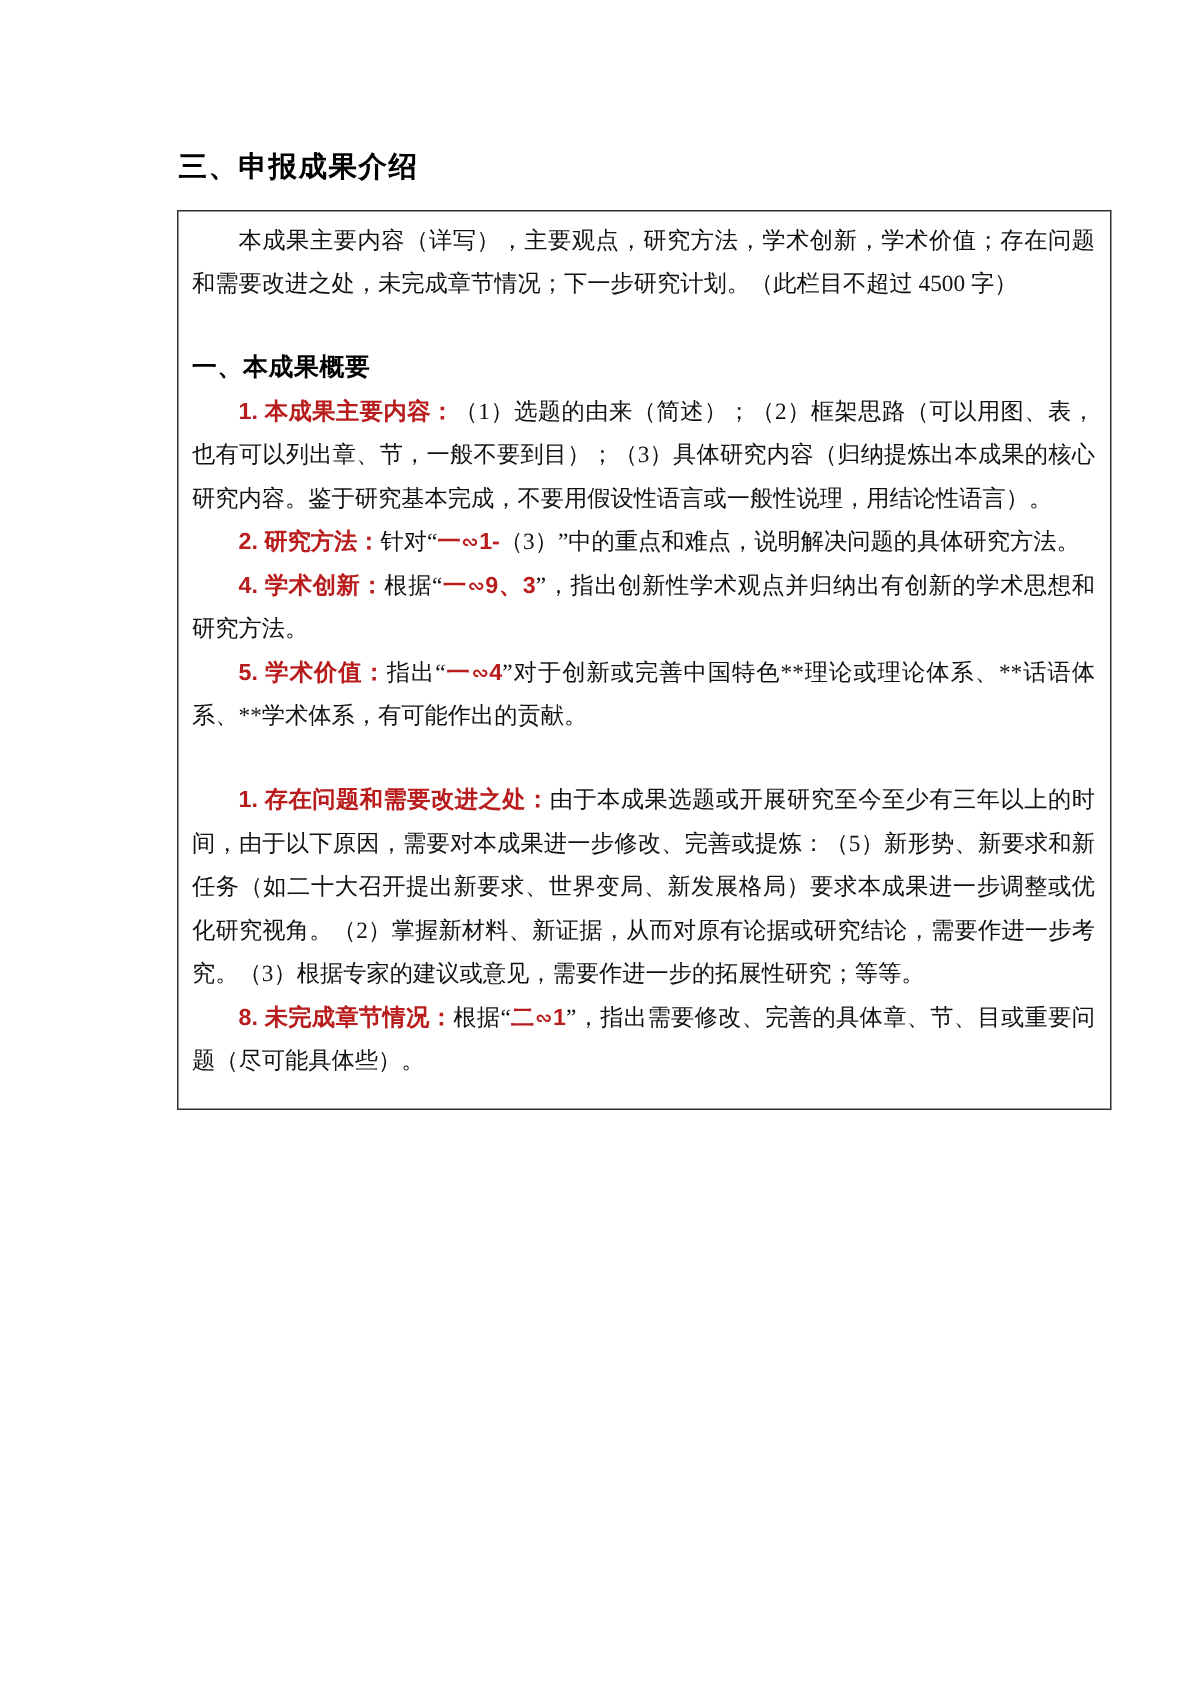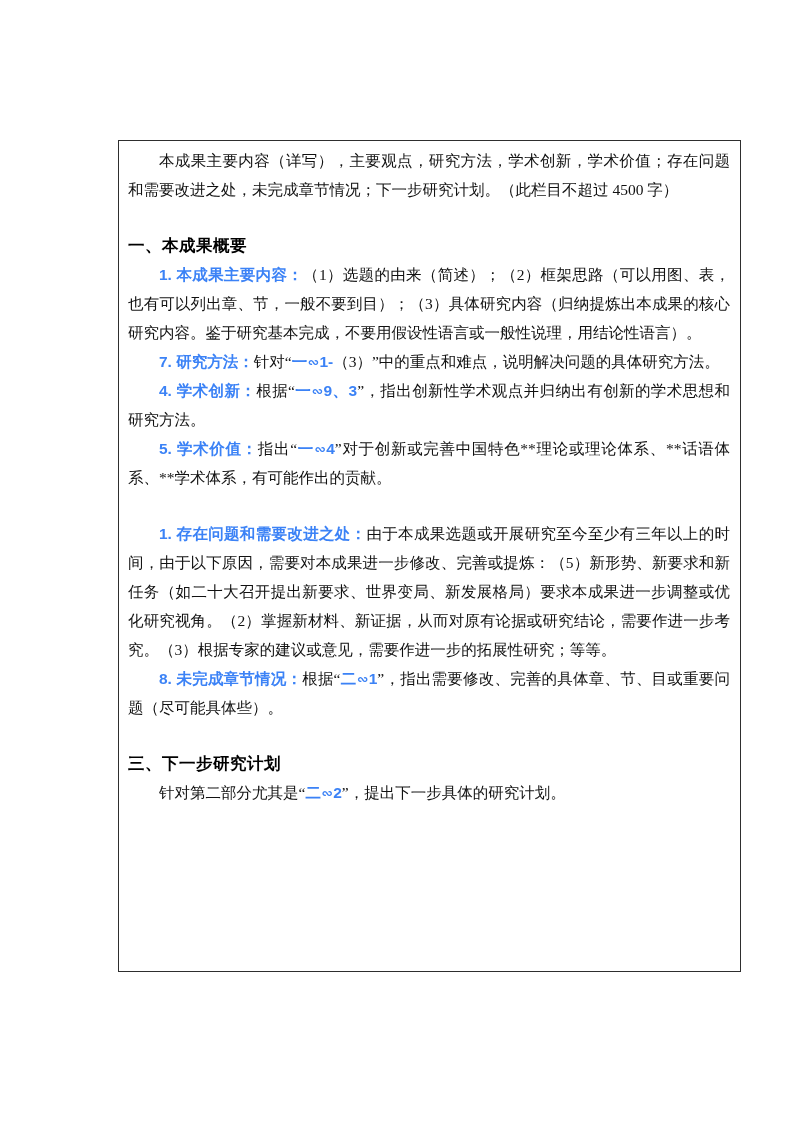--- a/index.html
+++ b/index.html
@@ -26,21 +26,21 @@
     font-size: 19px;
     line-height: 30px;
     letter-spacing: 1px;
     color: #000000;
   }
   .content-box {
     position: absolute;
     left: 118px;
     top: 140px;
     width: 623px;
-    height: 832px;
+    height: 600px;
     box-sizing: border-box;
     border: 1.5px solid #2e2e2e;
     padding: 5px 10px 0 9px;
   }
   .intro {
     margin: 0;
     font-size: 15.5px;
     line-height: 29px;
     text-indent: 2em;
     text-align: justify;
@@ -61,41 +61,38 @@
     margin: 0;
     font-size: 15.5px;
     line-height: 29px;
     text-indent: 2em;
     text-align: justify;
     color: #111111;
   }
   .run.bold {
     font-family: "Liberation Sans", sans-serif;
     font-weight: bold;
-    color: #3b82f6;
+    color: #b91c1c;
   }
 </style>
 </head>
 <body>
 
 <div class="page">
+  <h1 class="doc-title">三、申报成果介绍</h1>
 
   <div class="content-box">
     <p class="intro">本成果主要内容（详写），主要观点，研究方法，学术创新，学术价值；存在问题和需要改进之处，未完成章节情况；下一步研究计划。（此栏目不超过 4500 字）</p>
     <div id="sections">
         <section class="section first">
           <h2 class="sec-heading">一、本成果概要</h2>
           <p class="item"><span class="run bold">1. 本成果主要内容：</span><span class="run">（1）选题的由来（简述）；（2）框架思路（可以用图、表，也有可以列出章、节，一般不要到目）；（3）具体研究内容（归纳提炼出本成果的核心研究内容。鉴于研究基本完成，不要用假设性语言或一般性说理，用结论性语言）。</span></p>
-          <p class="item"><span class="run bold">7. 研究方法：</span><span class="run">针对“</span><span class="run bold">一∽1-</span><span class="run">（3）”中的重点和难点，说明解决问题的具体研究方法。</span></p>
+          <p class="item"><span class="run bold">2. 研究方法：</span><span class="run">针对“</span><span class="run bold">一∽1-</span><span class="run">（3）”中的重点和难点，说明解决问题的具体研究方法。</span></p>
           <p class="item"><span class="run bold">4. 学术创新：</span><span class="run">根据“</span><span class="run bold">一∽9、3</span><span class="run">”，指出创新性学术观点并归纳出有创新的学术思想和研究方法。</span></p>
           <p class="item"><span class="run bold">5. 学术价值：</span><span class="run">指出“</span><span class="run bold">一∽4</span><span class="run">”对于创新或完善中国特色**理论或理论体系、**话语体系、**学术体系，有可能作出的贡献。</span></p>
         </section>
         <section class="section">
           <p class="item"><span class="run bold">1. 存在问题和需要改进之处：</span><span class="run">由于本成果选题或开展研究至今至少有三年以上的时间，由于以下原因，需要对本成果进一步修改、完善或提炼：（5）新形势、新要求和新任务（如二十大召开提出新要求、世界变局、新发展格局）要求本成果进一步调整或优化研究视角。（2）掌握新材料、新证据，从而对原有论据或研究结论，需要作进一步考究。（3）根据专家的建议或意见，需要作进一步的拓展性研究；等等。</span></p>
           <p class="item"><span class="run bold">8. 未完成章节情况：</span><span class="run">根据“</span><span class="run bold">二∽1</span><span class="run">”，指出需要修改、完善的具体章、节、目或重要问题（尽可能具体些）。</span></p>
         </section>
-        <section class="section">
-          <h2 class="sec-heading">三、下一步研究计划</h2>
-          <p class="item"><span class="run">针对第二部分尤其是“</span><span class="run bold">二∽2</span><span class="run">”，提出下一步具体的研究计划。</span></p>
-        </section>
       </div>
   </div>
 </div>
 
 </body></html>

